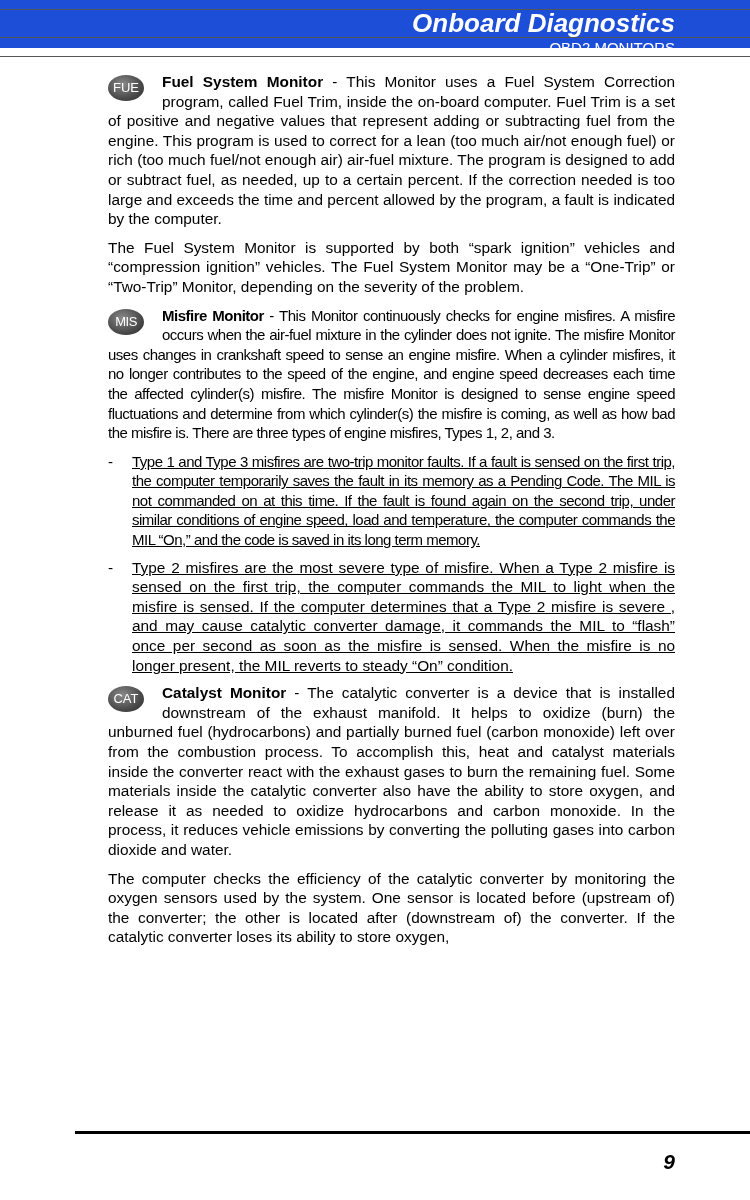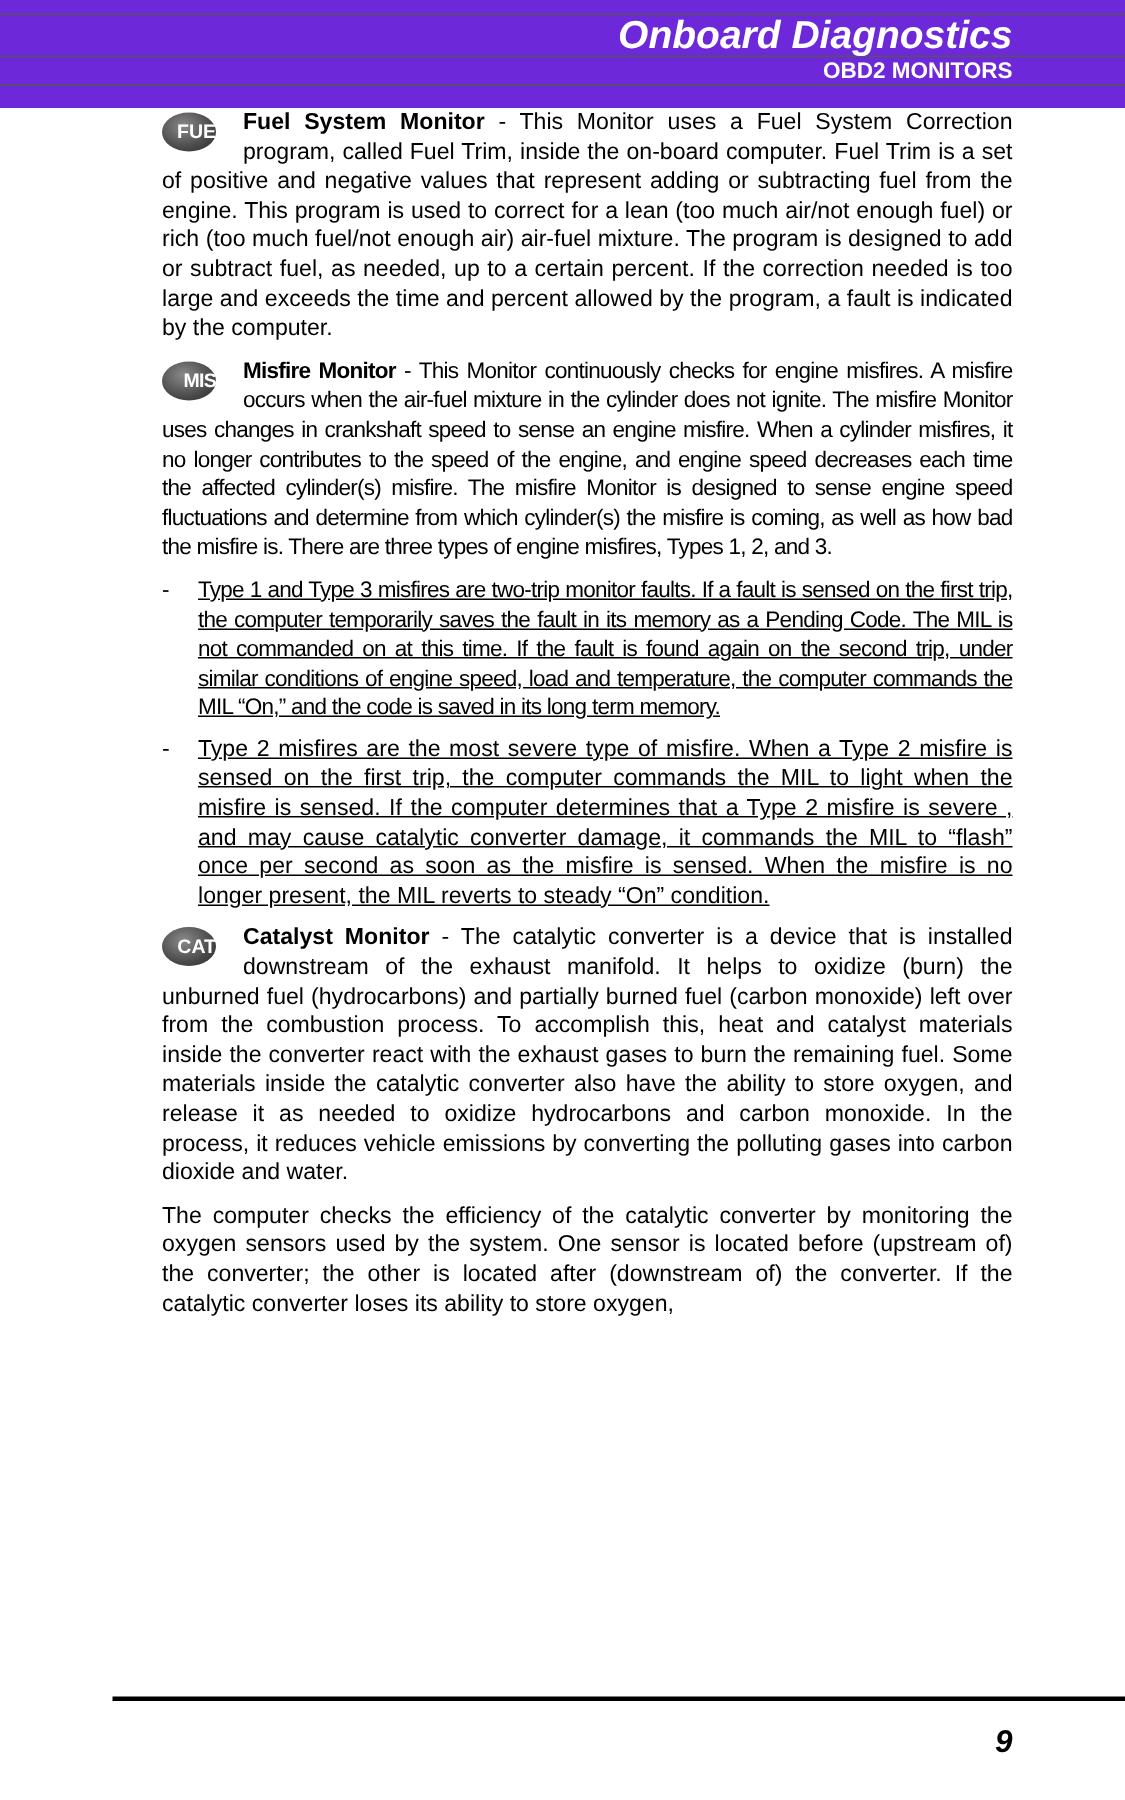--- a/index.html
+++ b/index.html
@@ -1,25 +1,25 @@
 <!DOCTYPE html>
 <html><head>
 <meta charset="utf-8">
 <style>
   html, body { margin:0; padding:0; background:#fff; }
   body { width:750px; height:1200px; position:relative; overflow:hidden; font-family:"Liberation Sans", sans-serif; color:#000; }
-  .header { position:absolute; left:0; top:0; width:750px; height:72px; background:#6d28d9; }
+  .header { position:absolute; left:0; top:0; width:750px; height:48px; background:#1d4ed8; }
   .header .line1 { position:absolute; left:0; top:9px; width:750px; height:1px; background:#555; }
   .header .line2 { position:absolute; left:0; top:37px; width:750px; height:1px; background:#555; }
   .header .line3 { position:absolute; left:0; top:56px; width:750px; height:1px; background:#555; }
   .title { position:absolute; right:75px; top:8px; color:#fff; font-weight:bold; font-style:italic; font-size:26px; letter-spacing:0; }
-  .subtitle { position:absolute; right:75px; top:39px; color:#fff; font-weight:bold; font-size:15px; }
+  .subtitle { position:absolute; right:75px; top:39px; color:#fff; font-weight:normal; font-size:15px; }
   .content { position:absolute; left:108px; top:72px; width:567px; font-size:15.4px; line-height:19.6px; text-align:justify; }
   .content p { margin:0 0 9px 0; }
-  .icon { float:left; width:36px; height:26px; margin:3px 18px 2px 0; border-radius:50%; background:radial-gradient(ellipse at 40% 35%, #8a8a8a 0%, #4a4a4a 60%, #2a2a2a 100%); color:#fff; font-weight:bold; font-size:13px; text-align:right; line-height:26px; }
+  .icon { float:left; width:36px; height:26px; margin:3px 18px 2px 0; border-radius:50%; background:radial-gradient(ellipse at 40% 35%, #8a8a8a 0%, #4a4a4a 60%, #2a2a2a 100%); color:#fff; font-weight:normal; font-size:13px; text-align:center; line-height:26px; }
   .narrow { font-size:15px; letter-spacing:-0.5px; }
   .bullet { display:flex; margin:0 0 8px 0; }
   .bullet .dash { width:24px; flex:none; }
   .bullet .txt { flex:1; text-align:justify;text-decoration:underline; }
   .footer-rule { position:absolute; left:75px; top:1131px; width:675px; height:3px; background:#000; }
   .page-num { position:absolute; right:75px; top:1150px; font-weight:bold; font-style:italic; font-size:21px; }
 </style>
 </head>
 <body>
 
@@ -31,20 +31,21 @@
   <div class="subtitle">OBD2 MONITORS</div>
 </div>
 
 <div class="content">
 
   <div class="sect">
     <p>
       <span class="icon">FUE</span>
       <b>Fuel System Monitor</b><span> - This Monitor uses a Fuel System Correction program, called Fuel Trim, inside the on-board computer. Fuel Trim is a set of positive and negative values that represent adding or subtracting fuel from the engine. This program is used to correct for a lean (too much air/not enough fuel) or rich (too much fuel/not enough air) air-fuel mixture. The program is designed to add or subtract fuel, as needed, up to a certain percent. If the correction needed is too large and exceeds the time and percent allowed by the program, a fault is indicated by the computer.</span>
     </p>
+    <p>The Fuel System Monitor is supported by both “spark ignition” vehicles and “compression ignition” vehicles. The Fuel System Monitor may be a “One-Trip” or “Two-Trip” Monitor, depending on the severity of the problem.</p>
   </div>
 
   <div class="sect narrow">
     <p>
       <span class="icon">MIS</span>
       <b>Misfire Monitor</b><span> - This Monitor continuously checks for engine misfires. A misfire occurs when the air-fuel mixture in the cylinder does not ignite. The misfire Monitor uses changes in crankshaft speed to sense an engine misfire. When a cylinder misfires, it no longer contributes to the speed of the engine, and engine speed decreases each time the affected cylinder(s) misfire. The misfire Monitor is designed to sense engine speed fluctuations and determine from which cylinder(s) the misfire is coming, as well as how bad the misfire is. There are three types of engine misfires, Types 1, 2, and 3.</span>
     </p>
     <div class="bullet">
       <span class="dash">-</span>
       <span class="txt">Type 1 and Type 3 misfires are two-trip monitor faults. If a fault is sensed on the first trip, the computer temporarily saves the fault in its memory as a Pending Code. The MIL is not commanded on at this time. If the fault is found again on the second trip, under similar conditions of engine speed, load and temperature, the computer commands the MIL “On,” and the code is saved in its long term memory.</span>

